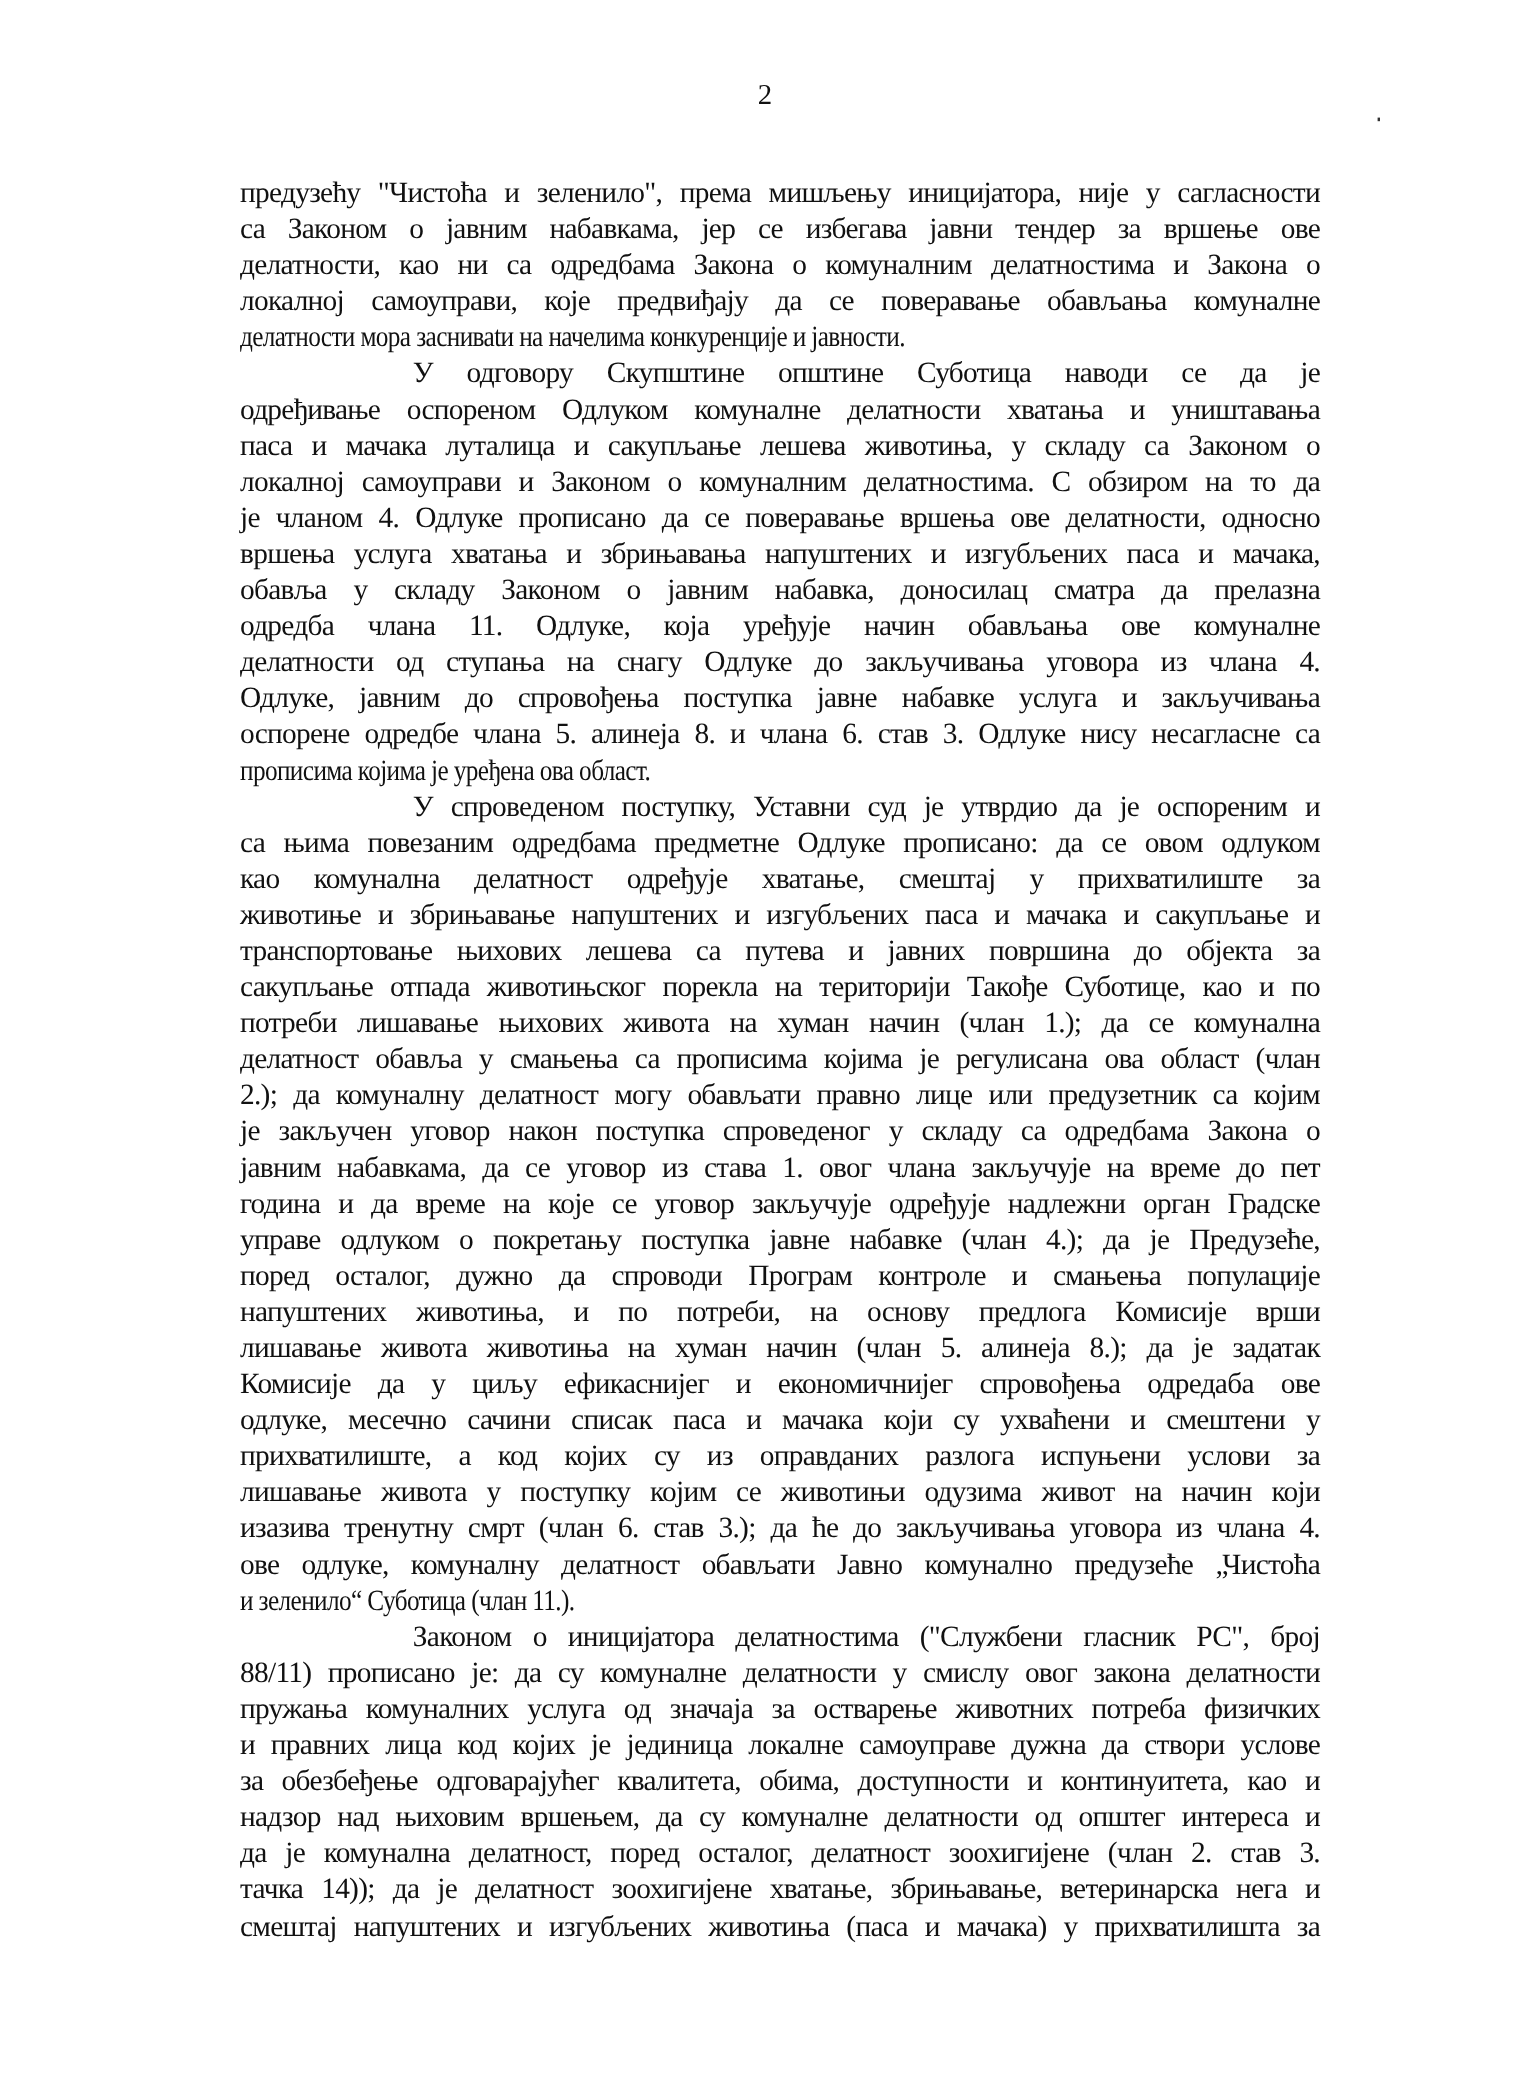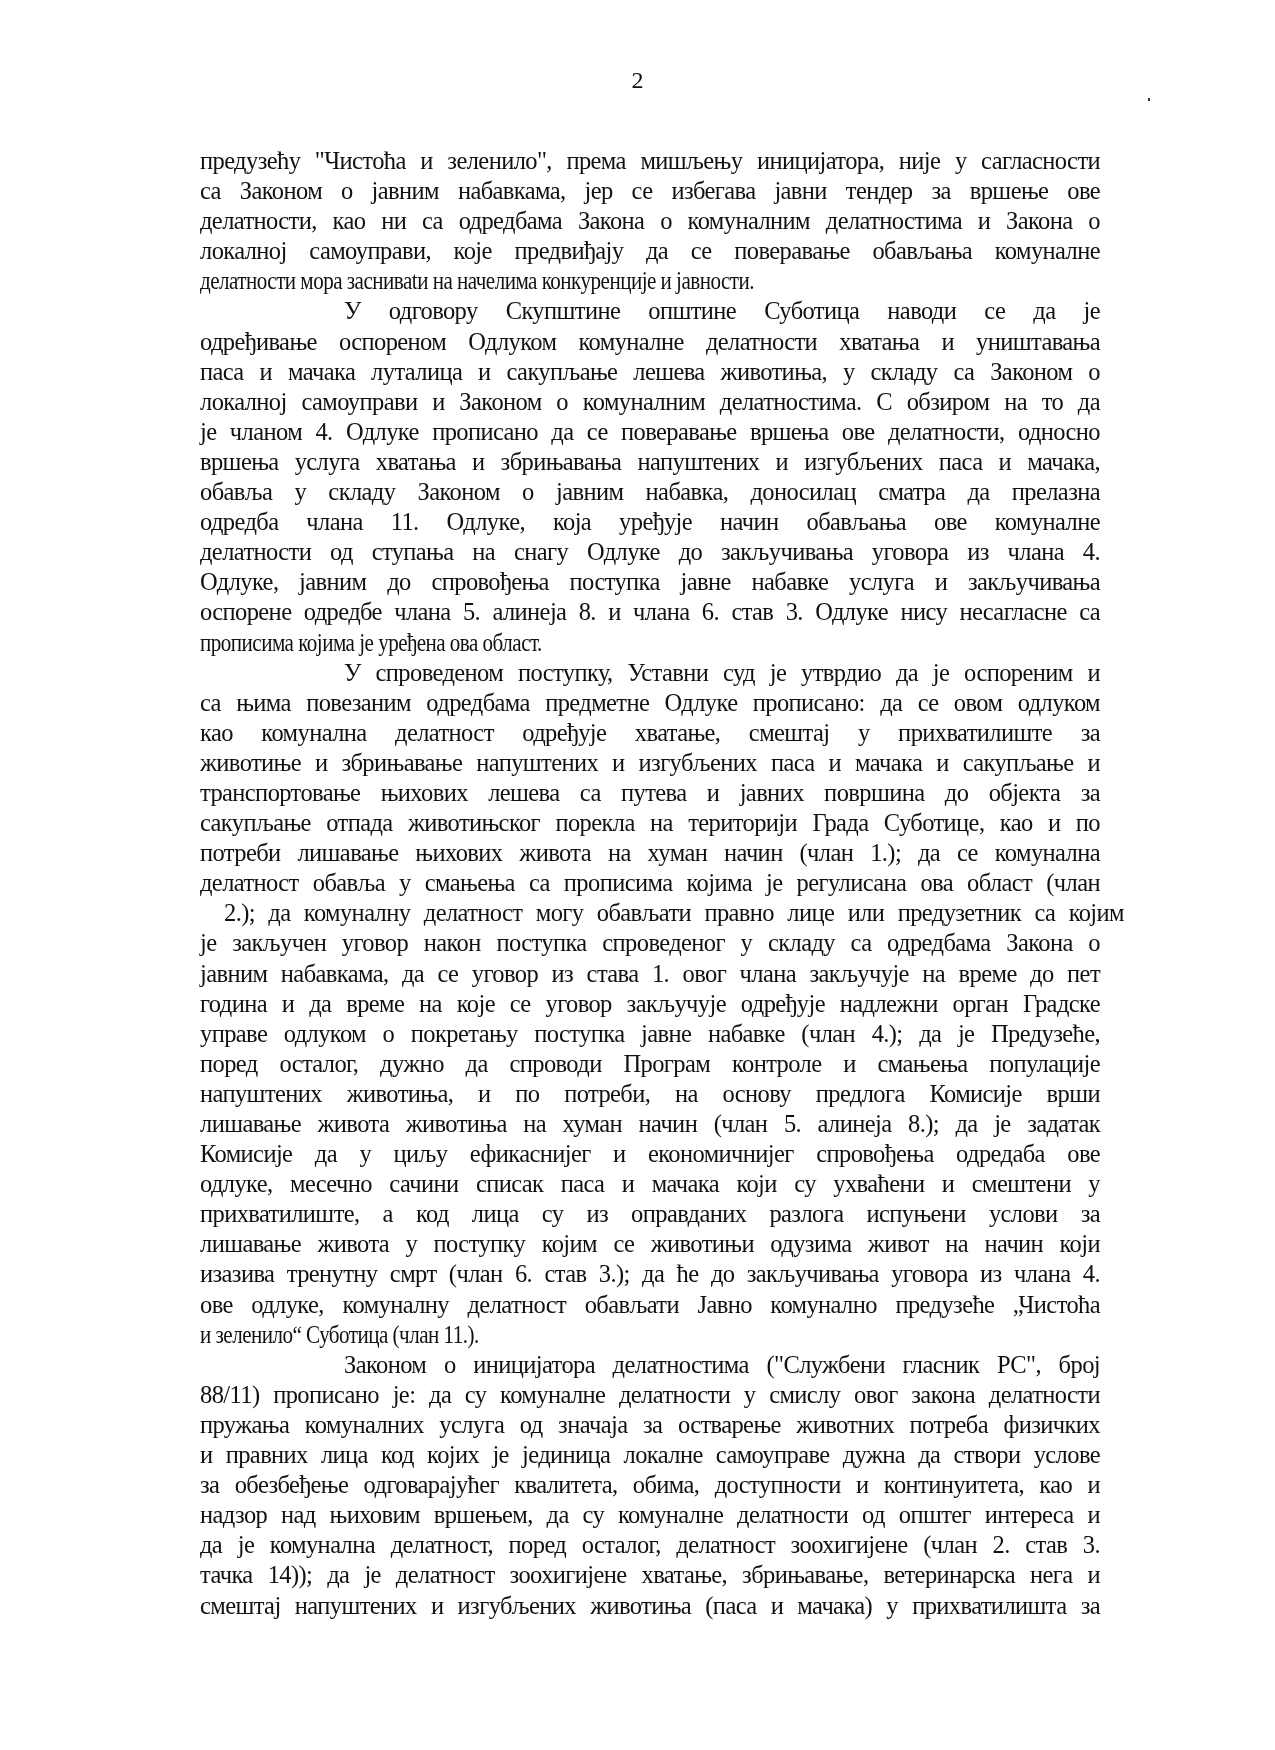--- a/index.html
+++ b/index.html
@@ -55,34 +55,34 @@
         <span class="line" style="display: block; width: 900px; box-sizing: border-box;">Одлуке, јавним до спровођења поступка јавне набавке услуга и закључивања</span>
         <span class="line" style="display: block; width: 900px; box-sizing: border-box;">оспорене одредбе члана 5. алинеја 8.  и члана 6. став 3. Одлуке нису несагласне са</span>
         <span class="line last" style="display: block; width: 1046.51px; transform: scaleX(0.86); box-sizing: border-box;">прописима којима је уређена ова област.</span>
       </div>
       <div class="para">
         <span class="line indent" style="display: block; width: 900px; box-sizing: border-box;">У спроведеном поступку, Уставни суд је утврдио да је оспореним и</span>
         <span class="line" style="display: block; width: 900px; box-sizing: border-box;">са њима повезаним одредбама предметне Одлуке прописано: да се овом одлуком</span>
         <span class="line" style="display: block; width: 900px; box-sizing: border-box;">као комунална делатност одређује хватање, смештај у прихватилиште за</span>
         <span class="line" style="display: block; width: 900px; box-sizing: border-box;">животиње и збрињавање напуштених и изгубљених паса и мачака и сакупљање и</span>
         <span class="line" style="display: block; width: 900px; box-sizing: border-box;">транспортовање њихових лешева са путева и јавних површина до објекта за</span>
-        <span class="line" style="display: block; width: 900px; box-sizing: border-box;">сакупљање отпада животињског порекла на територији Града Суботице, као и по</span>
+        <span class="line" style="display: block; width: 900px; box-sizing: border-box;">сакупљање отпада животињског порекла на територији Такође Суботице, као и по</span>
         <span class="line" style="display: block; width: 900px; box-sizing: border-box;">потреби лишавање њихових живота на хуман начин (члан 1.);  да се комунална</span>
         <span class="line" style="display: block; width: 900px; box-sizing: border-box;">делатност обавља у смањења са прописима којима је регулисана ова област (члан</span>
-        <span class="line" style="display: block; width: 900px; box-sizing: border-box; margin-left: 24px;">2.); да комуналну делатност могу обављати правно лице или предузетник са којим</span>
+        <span class="line" style="display: block; width: 900px; box-sizing: border-box;">2.); да комуналну делатност могу обављати правно лице или предузетник са којим</span>
         <span class="line" style="display: block; width: 900px; box-sizing: border-box;">је закључен уговор након поступка спроведеног у складу са одредбама Закона о</span>
         <span class="line" style="display: block; width: 900px; box-sizing: border-box;">јавним набавкама, да се уговор из става 1. овог члана закључује на време до пет</span>
         <span class="line" style="display: block; width: 900px; box-sizing: border-box;">година и да време на које се уговор закључује одређује надлежни орган Градске</span>
         <span class="line" style="display: block; width: 900px; box-sizing: border-box;">управе одлуком о покретању поступка јавне набавке (члан 4.); да је Предузеће,</span>
         <span class="line" style="display: block; width: 900px; box-sizing: border-box;">поред осталог, дужно да спроводи Програм контроле и смањења популације</span>
         <span class="line" style="display: block; width: 900px; box-sizing: border-box;">напуштених животиња, и по потреби, на основу предлога Комисије врши</span>
         <span class="line" style="display: block; width: 900px; box-sizing: border-box;">лишавање живота животиња на хуман начин (члан 5. алинеја 8.); да је задатак</span>
         <span class="line" style="display: block; width: 900px; box-sizing: border-box;">Комисије да у циљу ефикаснијег и економичнијег спровођења одредаба ове</span>
         <span class="line" style="display: block; width: 900px; box-sizing: border-box;">одлуке, месечно сачини списак паса и мачака који су ухваћени и смештени у</span>
-        <span class="line" style="display: block; width: 900px; box-sizing: border-box;">прихватилиште, а код лица су из оправданих разлога испуњени услови за</span>
+        <span class="line" style="display: block; width: 900px; box-sizing: border-box;">прихватилиште, а код којих су из оправданих разлога испуњени услови за</span>
         <span class="line" style="display: block; width: 900px; box-sizing: border-box;">лишавање живота у поступку којим се животињи одузима живот на начин који</span>
         <span class="line" style="display: block; width: 900px; box-sizing: border-box;">изазива тренутну смрт (члан 6. став 3.); да ће до закључивања уговора из члана 4.</span>
         <span class="line" style="display: block; width: 900px; box-sizing: border-box;">ове одлуке, комуналну делатност обављати Јавно комунално предузеће „Чистоћа</span>
         <span class="line last" style="display: block; width: 1046.51px; transform: scaleX(0.86); box-sizing: border-box;">и зеленило“ Суботица (члан 11.).</span>
       </div>
       <div class="para">
         <span class="line indent" style="display: block; width: 900px; box-sizing: border-box;">Законом о иницијатора делатностима ("Службени гласник РС", број</span>
         <span class="line" style="display: block; width: 900px; box-sizing: border-box;">88/11) прописано је: да су комуналне делатности у смислу овог закона делатности</span>
         <span class="line" style="display: block; width: 900px; box-sizing: border-box;">пружања комуналних услуга од значаја за остварење животних потреба физичких</span>
         <span class="line" style="display: block; width: 900px; box-sizing: border-box;">и правних лица код којих је јединица локалне самоуправе дужна да створи услове</span>

